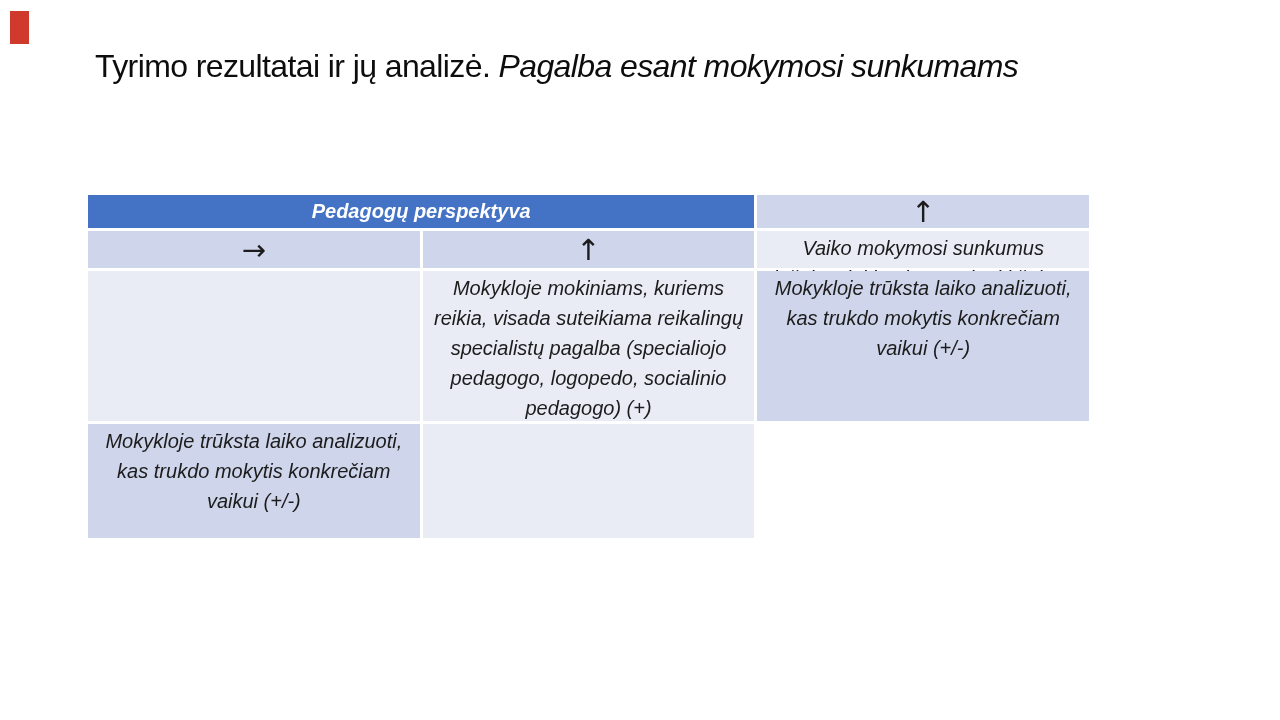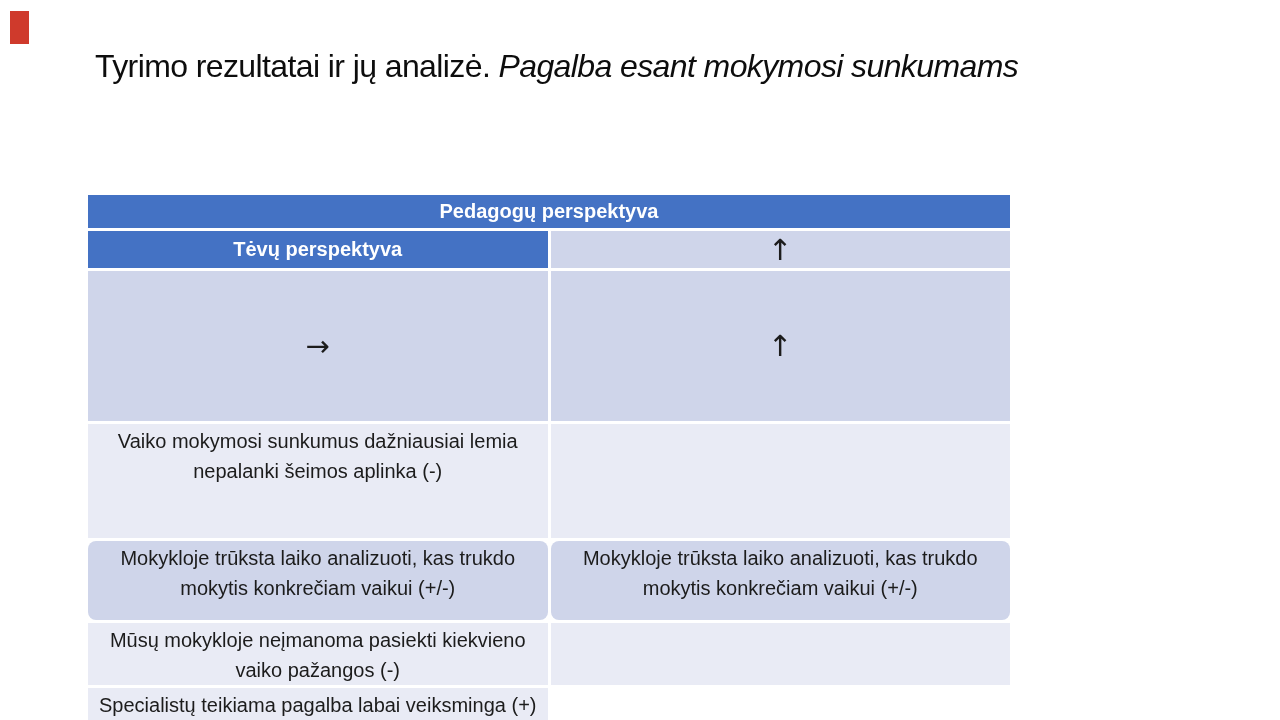--- a/index.html
+++ b/index.html
@@ -23,25 +23,26 @@
     font-size: 32px;
     line-height: 57px;
     letter-spacing: -0.6px;
     color: var(--title-text, #0d0d0d);
     font-weight: 400;
   }
   .slide-title .italic-part { font-style: italic; }
   .results-table {
     position: absolute;
     left: 88px; top: 195px;
-    width: 922px;
+    width: 1001px;
     display: grid;
-    grid-template-columns: 1fr 1fr;
+    grid-template-columns: 1fr 1fr 1fr;
     grid-template-rows: 33px 37px 150px 114px 79px;
     gap: 3px;
+    font-style: italic;
   }
   .cell {
     display: flex;
     justify-content: center;
     text-align: center;
   }
   .th {
     background: var(--header-bg, #4472c4);
     color: var(--header-text, #ffffff);
     font-weight: bold;
@@ -60,66 +61,60 @@
   .body-cell {
     font-size: 20px;
     line-height: 30px;
     color: var(--body-text, #1c1c1c);
     align-items: flex-start;
     padding: 2px 4px 0 4px;
     box-sizing: border-box;
     overflow: visible;
   }
   .band-light { background: var(--band-light, #e9ebf5); }
-  .band-dark  { background: var(--band-dark, #cfd5ea); border-radius: 8px; }
+  .band-dark  { background: var(--band-dark, #cfd5ea); }
 </style>
 </head>
 <body>
 
 <div class="accent-mark"></div>
 
 <div class="slide-title">
   <span>Tyrimo rezultatai ir jų analizė. </span><span class="italic-part">Pagalba esant mokymosi sunkumams</span>
 </div>
 
 <div class="results-table">
 
   <div class="cell th th-span2">
     <span>Pedagogų perspektyva</span>
-  </div>
-  <div class="cell th">
-    <span>Tėvų perspektyva</span>
   </div>
 
   <div class="cell arrow-cell">
     <span>↑</span>
   </div>
   <div class="cell arrow-cell">
     <span>→</span>
   </div>
   <div class="cell arrow-cell">
     <span>↑</span>
   </div>
 
   <div class="cell body-cell band-light">
     <span>Vaiko mokymosi sunkumus dažniausiai lemia nepalanki šeimos aplinka (-)</span>
   </div>
   <div class="cell body-cell band-light">
     <span></span>
   </div>
+  <div class="cell body-cell band-light">
+    <span>Mokykloje mokiniams, kuriems reikia, visada suteikiama reikalingų specialistų pagalba (specialiojo pedagogo, logopedo, socialinio pedagogo) (+)</span>
+  </div>
 
   <div class="cell body-cell band-dark">
     <span>Mokykloje trūksta laiko analizuoti, kas trukdo mokytis konkrečiam vaikui (+/-)</span>
   </div>
   <div class="cell body-cell band-dark">
     <span>Mokykloje trūksta laiko analizuoti, kas trukdo mokytis konkrečiam vaikui (+/-)</span>
   </div>
 
   <div class="cell body-cell band-light">
-    <span>Mūsų mokykloje neįmanoma pasiekti kiekvieno vaiko pažangos (-)</span>
-  </div>
-  <div class="cell body-cell band-light">
     <span></span>
-  </div>
-  <div class="cell body-cell band-light">
-    <span>Specialistų teikiama pagalba labai veiksminga (+)</span>
   </div>
 </div>
 
 </body></html>

